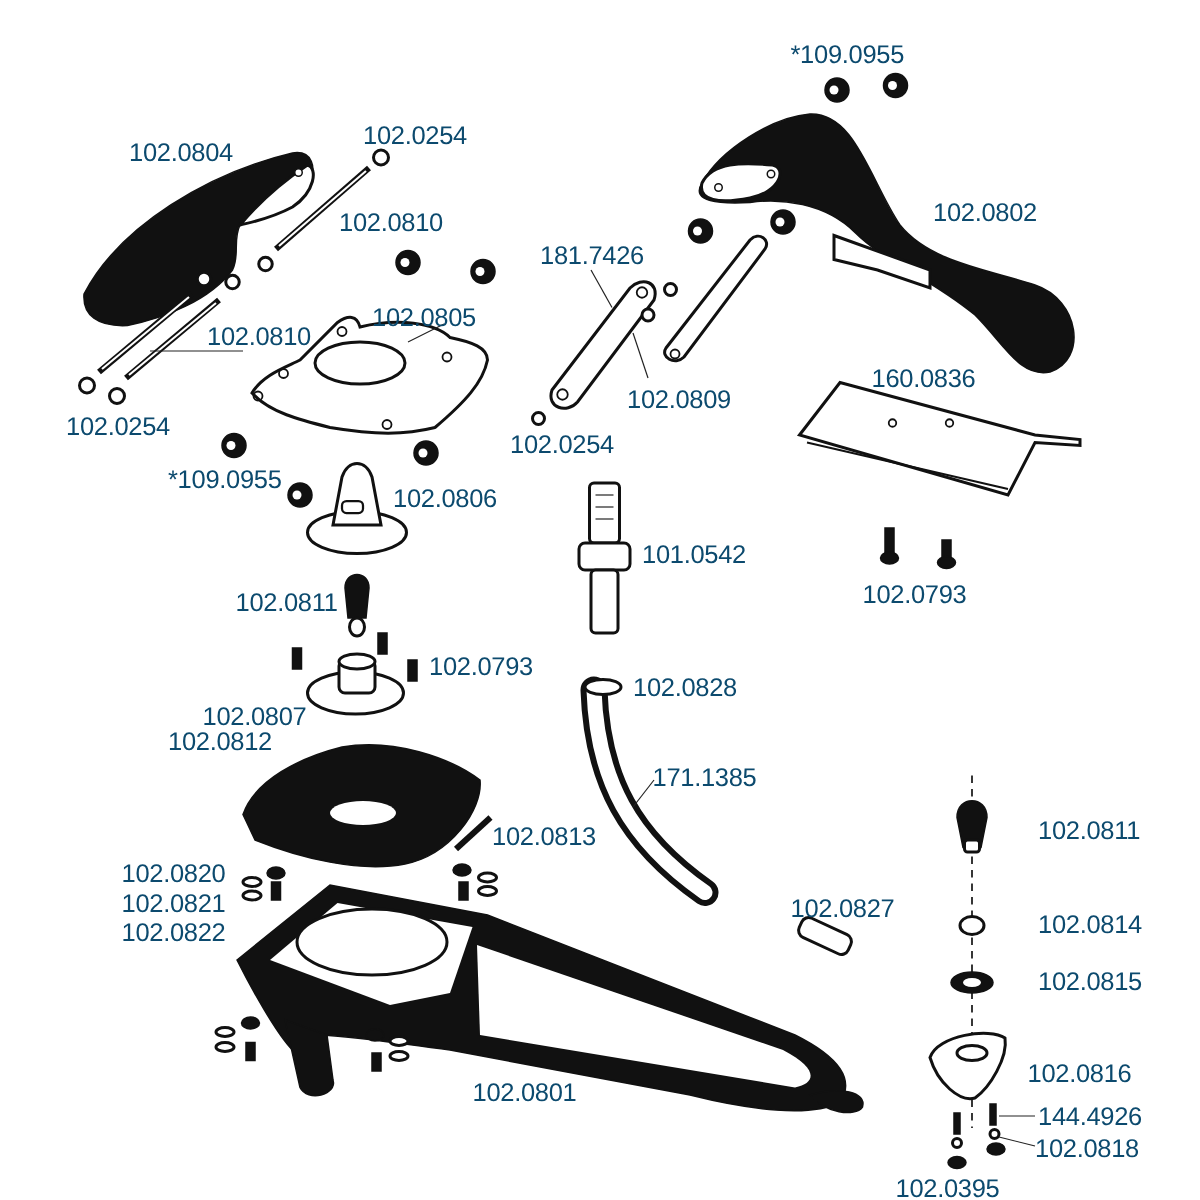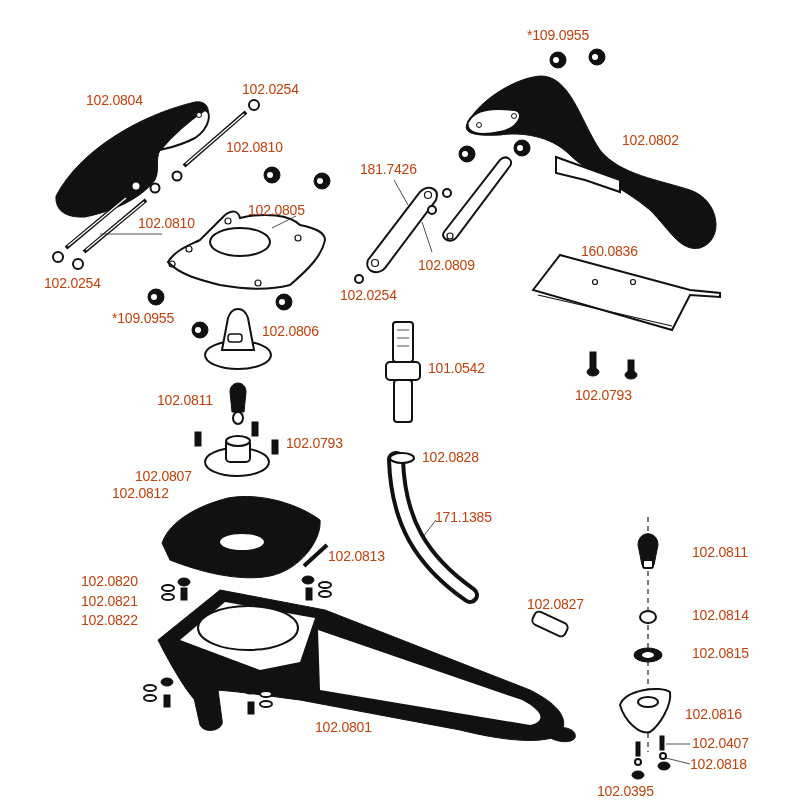--- a/index.html
+++ b/index.html
@@ -1,18 +1,18 @@
 <!DOCTYPE html>
 <html><head>
 <meta charset="utf-8">
 <style>
   html, body { margin: 0; padding: 0; background: #ffffff; }
   body { width: 800px; height: 800px; position: relative; overflow: hidden; font-family: "Liberation Sans", sans-serif; }
   #diagram { position: absolute; left: 0; top: 0; width: 800px; height: 800px; }
-  .lbl { position: absolute; font-size: 14px; color: #c2410c; white-space: nowrap; line-height: 1; letter-spacing: -0.2px; }
+  .lbl { position: absolute; font-size: 17px; color: #0c4a6e; white-space: nowrap; line-height: 1; letter-spacing: -0.2px; }
   svg .k { fill: #111; stroke: #111; }
   svg .w { fill: #fff; stroke: #111; stroke-width: 2; }
   svg .l { fill: none; stroke: #111; stroke-width: 1.2; }
   svg .t { fill: none; stroke: #222; stroke-width: 0.8; }
   svg .d { fill: none; stroke: #222; stroke-width: 1.2; stroke-dasharray: 5 4; }
 </style>
 </head>
 <body>
 
 <svg id="diagram" viewBox="0 0 800 800">
@@ -232,15 +232,15 @@
 <div class="lbl" style="left:328px;top:549px">102.0813</div>
 <div class="lbl" style="left:81px;top:574px">102.0820</div>
 <div class="lbl" style="left:81px;top:594px">102.0821</div>
 <div class="lbl" style="left:81px;top:613px">102.0822</div>
 <div class="lbl" style="left:527px;top:597px">102.0827</div>
 <div class="lbl" style="left:315px;top:720px">102.0801</div>
 <div class="lbl" style="left:692px;top:545px">102.0811</div>
 <div class="lbl" style="left:692px;top:608px">102.0814</div>
 <div class="lbl" style="left:692px;top:646px">102.0815</div>
 <div class="lbl" style="left:685px;top:707px">102.0816</div>
-<div class="lbl" style="left:692px;top:736px">102.0407</div>
+<div class="lbl" style="left:692px;top:736px">144.4926</div>
 <div class="lbl" style="left:690px;top:757px">102.0818</div>
 <div class="lbl" style="left:597px;top:784px">102.0395</div>
 
 </body></html>

